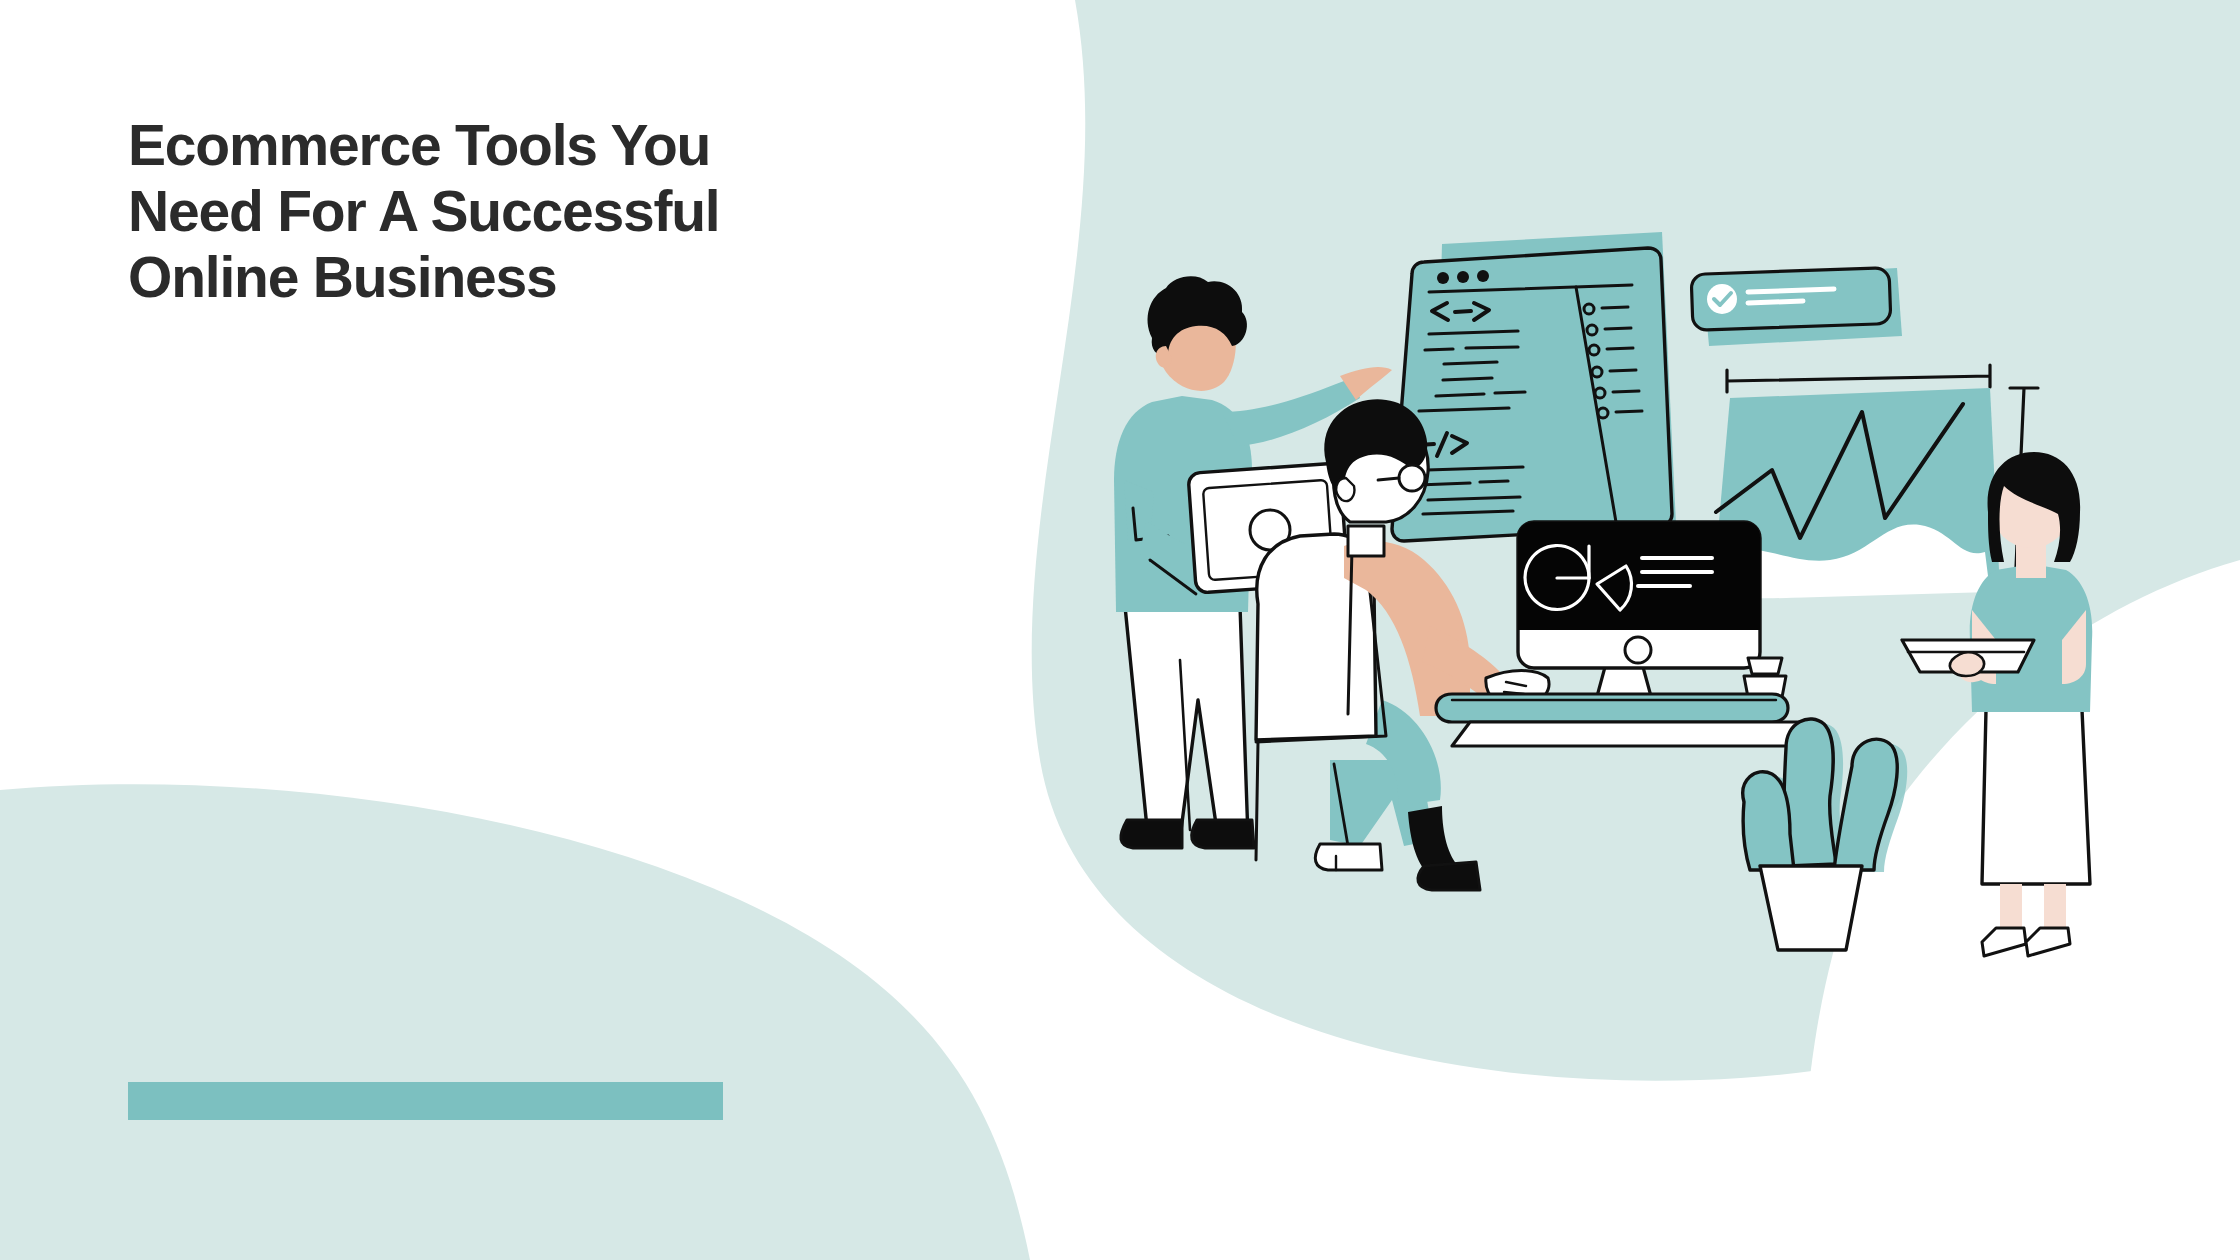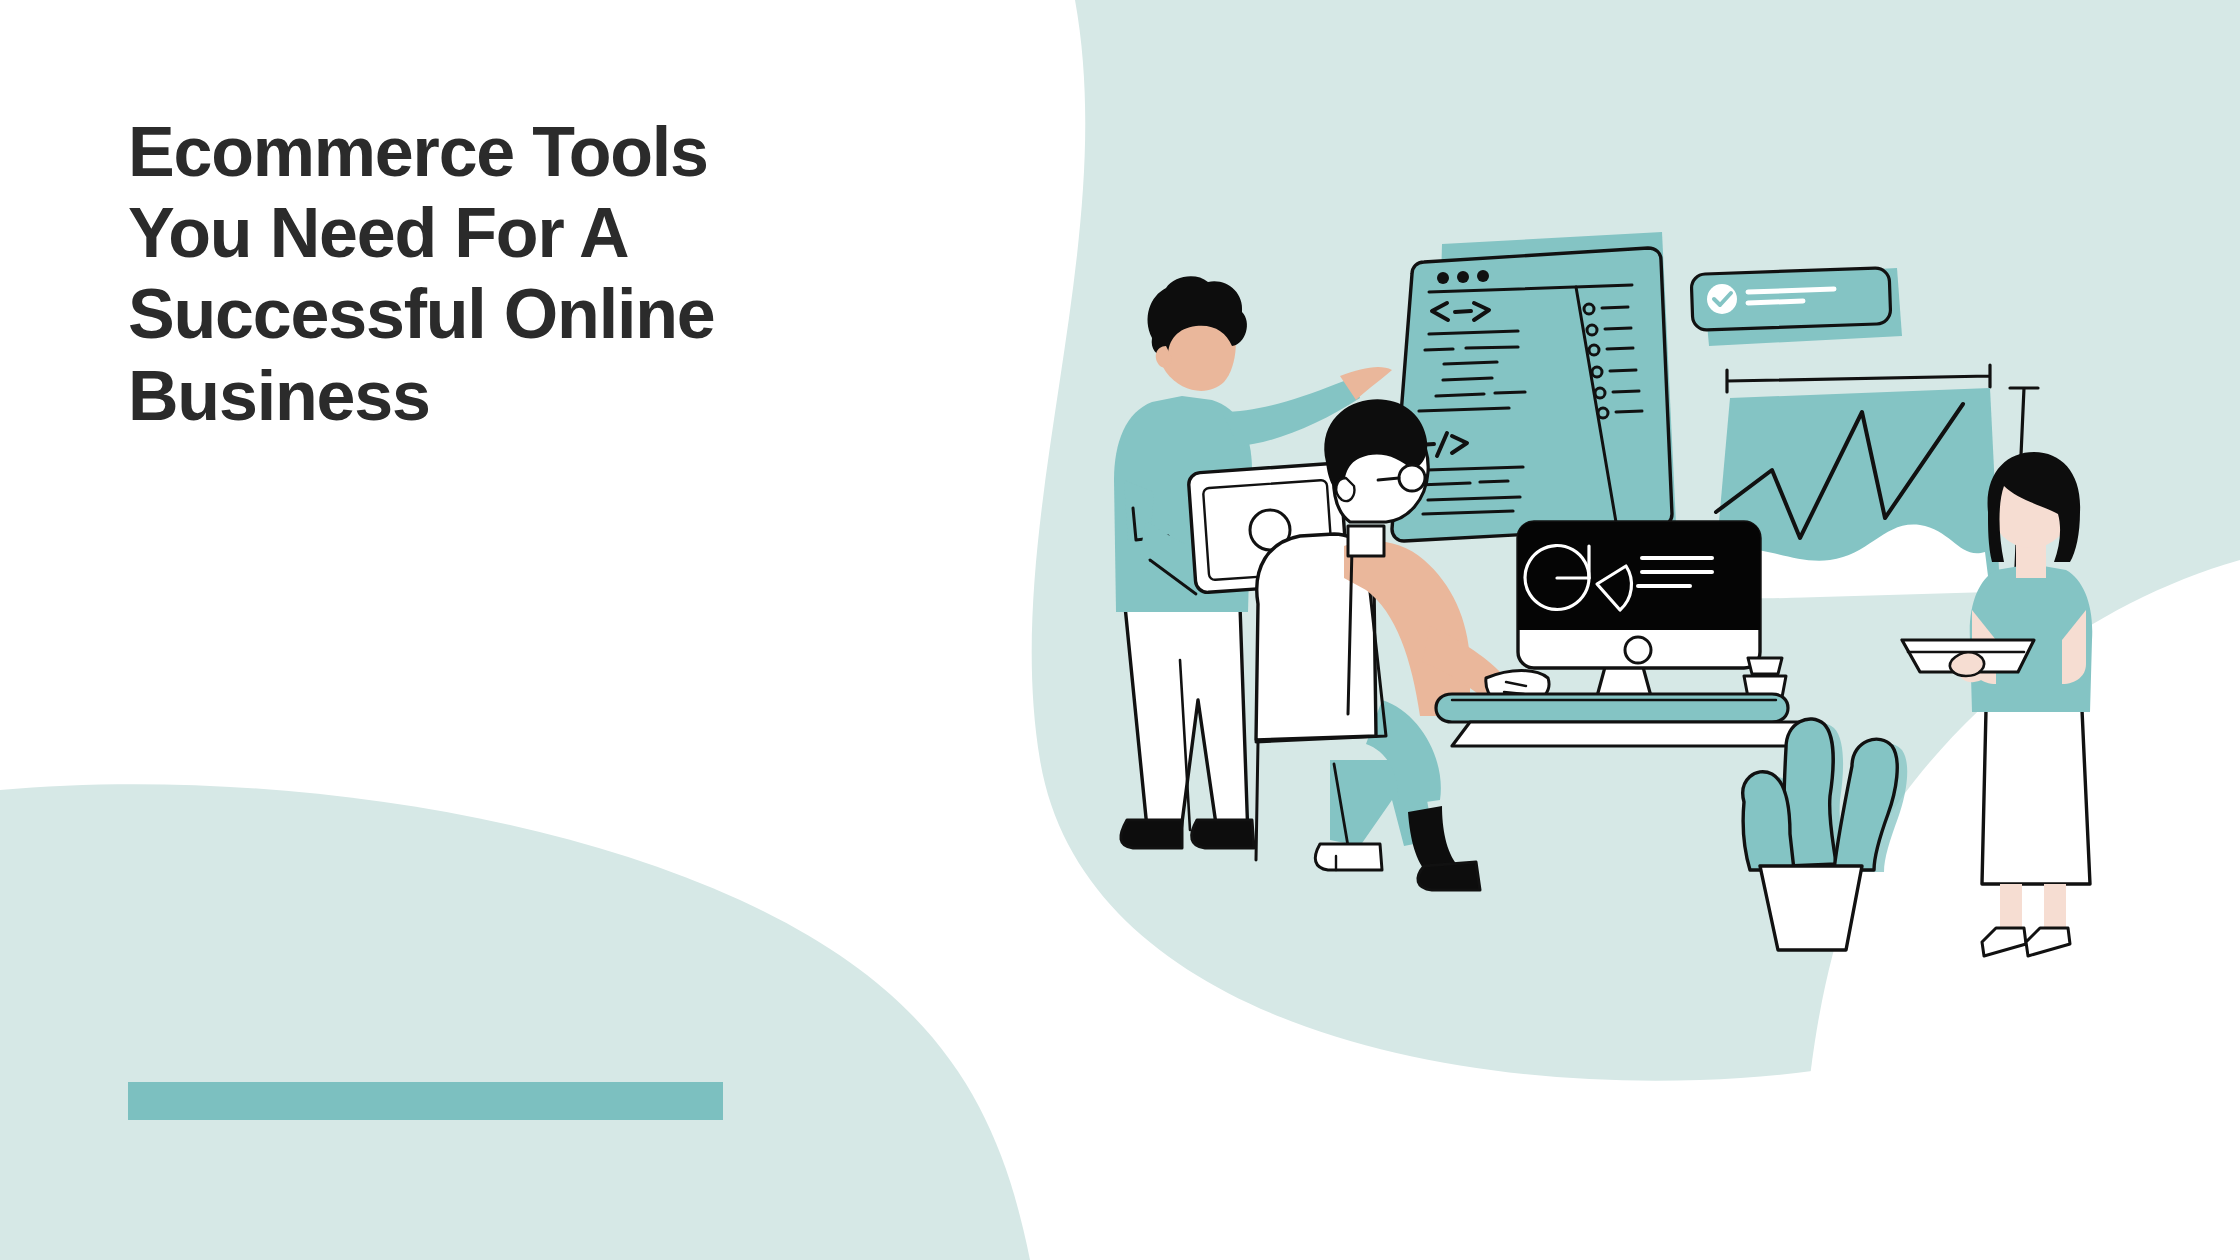--- a/index.html
+++ b/index.html
@@ -15,21 +15,21 @@
   #art-svg{z-index:1;}
 
   
   .headline-block{
     position:absolute;left:128px;top:112px;width:620px;z-index:5;
   }
   .headline{
     margin:0;
     font-family:"Liberation Sans", sans-serif;
     font-weight:700;
-    font-size:70px;
+    font-size:57px;
     line-height:1.16;
     letter-spacing:-1.2px;
     color:#2b2b2b;
     white-space:pre-line;
   }
   .accent-bar{
     position:absolute;left:128px;top:1082px;
     width:595px;height:38px;background:#7cc0c0;z-index:5;
   }
 </style>

